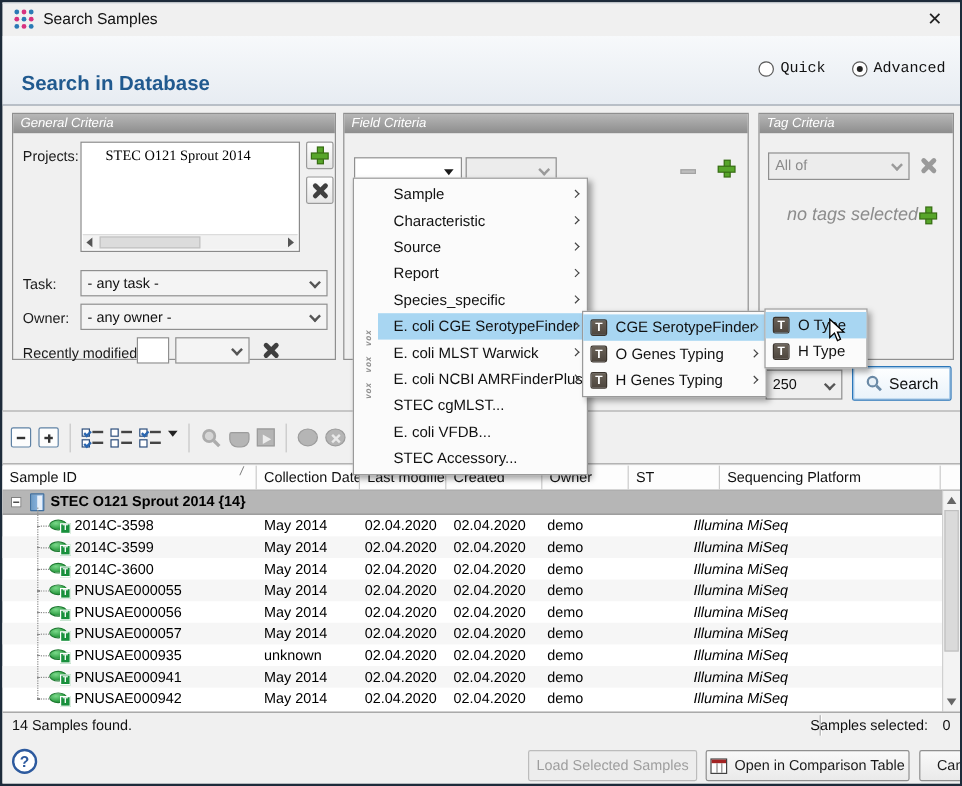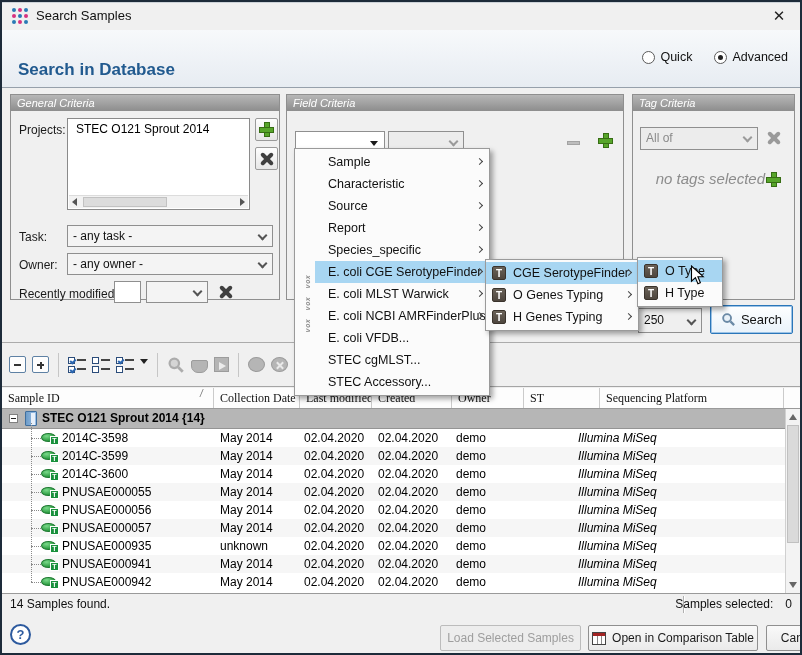--- a/index.html
+++ b/index.html
@@ -20,38 +20,38 @@
                width:18px; text-align:center; cursor:default; }
 
   
   .header { position:absolute; left:0; top:28px; right:0; height:58px;
             background:linear-gradient(180deg,#f7f9fb,#e7ecf2);
             border-bottom:1px solid #96a0ab; }
   .page-title { position:absolute; left:16px; top:30px; font-size:17px; font-weight:bold;
                 color:#215a8f; }
   .radios { position:absolute; right:12px; top:20px; display:flex; gap:22px; align-items:center;
             font-size:12.5px; color:#111; }
-  .radio { display:flex; align-items:center; gap:5px; }
+  .radio { display:flex; align-items:center; gap:5px;font-family:Liberation Mono, monospace; }
   .radio .rb { width:13px; height:13px; border-radius:50%; border:1px solid #5a5a5a;
                background:#fff; position:relative; }
   .radio.sel .rb::after { content:""; position:absolute; left:3px; top:3px; width:5px; height:5px;
                border-radius:50%; background:#222; }
 
   
   .panel { position:absolute; border:1px solid #8f8f8f; background:#f0f0f0; }
   .ptitle { height:16px; background:linear-gradient(180deg,#b7b7b7,#8d8d8d); color:#fff;
             font-size:11px; line-height:16px; padding-left:6px;font-style:italic; }
   .pbody { position:absolute; left:0; right:0; top:16px; bottom:0; }
   .panel-general { left:8px; top:92px; width:270px; height:206px; }
   .panel-field   { left:284px; top:92px; width:338px; height:206px; }
   .panel-tag     { left:630px; top:92px; width:163px; height:206px; }
 
   .projects-box { position:absolute; left:56px; top:7px; width:183px; height:92px;
                   background:#fff; border:1px solid #8a8a8a; font-size:12px; }
-  .pb-value { padding:3px 8px; white-space:nowrap; }
+  .pb-value { padding:3px 20px; white-space:nowrap;font-family:Liberation Serif, serif; }
   .pb-hscroll { position:absolute; left:1px; right:1px; bottom:1px; height:13px;
                 background:#f2f2f2; border-top:1px solid #dcdcdc; }
   .hs-thumb { position:absolute; left:14px; top:1px; width:84px; height:10px;
               background:#dcdcdc; border:1px solid #c2c2c2; }
   .tri { width:0; height:0; position:absolute; }
   .tri-l { border-top:4px solid transparent; border-bottom:4px solid transparent;
            border-right:5px solid #555; left:3px; top:2px; }
   .tri-r { border-top:4px solid transparent; border-bottom:4px solid transparent;
            border-left:5px solid #555; right:3px; top:2px; }
   .tri-dn { border-left:4px solid transparent; border-right:4px solid transparent;
@@ -127,21 +127,21 @@
               border-bottom:4px solid transparent; }
   .g-tag { width:16px; height:11px; background:#b5b5b5; border:1px solid #9c9c9c;
            transform:skewX(-14deg); border-radius:2px; margin-top:4px; }
 
   
   .table { position:absolute; left:0; right:0; top:386px; height:205px; background:#fff;
            font-size:12px; }
   .thead { position:absolute; left:0; right:0; top:0; height:21px; background:#fdfdfd;
            border-bottom:1px solid #9a9a9a; }
   .hcell { position:absolute; top:0; height:20px; line-height:20px; padding-left:6px;
-           border-right:1px solid #cbcbcb; color:#111; white-space:nowrap; overflow:hidden;font-family:Liberation Serif, serif; }
+           border-right:1px solid #cbcbcb; color:#111; white-space:nowrap; overflow:hidden; }
   .hcell.c0 { left:0; width:212px; } .hcell.c1 { left:212px; width:86px; }
   .hcell.c2 { left:298px; width:72px; } .hcell.c3 { left:370px; width:80px; }
   .hcell.c4 { left:450px; width:72px; } .hcell.c5 { left:522px; width:76px; }
   .hcell.c6 { left:598px; width:184px; }
   .sort-ind { position:absolute; left:198px; top:0; font-size:10px; color:#777; font-style:italic; }
 
   .group-row { position:absolute; left:0; right:15px; top:21px; height:20px; background:#b6b6b6;
                border-bottom:1px solid #949494; font-weight:bold; line-height:19px; }
   .expander { position:absolute; left:7px; top:5px; width:9px; height:9px; background:#fff;
               border:1px solid #808080; }
@@ -639,29 +639,29 @@
         <span class="mi-label">E. coli MLST Warwick</span>
         <span class="mi-arrow"></span>
       </div>
 
       <div class="menu-item odd c7 has-icon has-sub">
         <span class="mi-icon"><i class="vox">vox</i></span>
         <span class="mi-label">E. coli NCBI AMRFinderPlus</span>
         <span class="mi-arrow"></span>
       </div>
 
+      <div class="menu-item odd c9">
+        
+        <span class="mi-label">STEC cgMLST...</span>
+        
+      </div>
+
       <div class="menu-item even c8">
         
         <span class="mi-label">E. coli VFDB...</span>
-        
-      </div>
-
-      <div class="menu-item odd c9">
-        
-        <span class="mi-label">STEC cgMLST...</span>
         
       </div>
 
       <div class="menu-item even c10">
         
         <span class="mi-label">STEC Accessory...</span>
         
       </div>
 
   </div>

